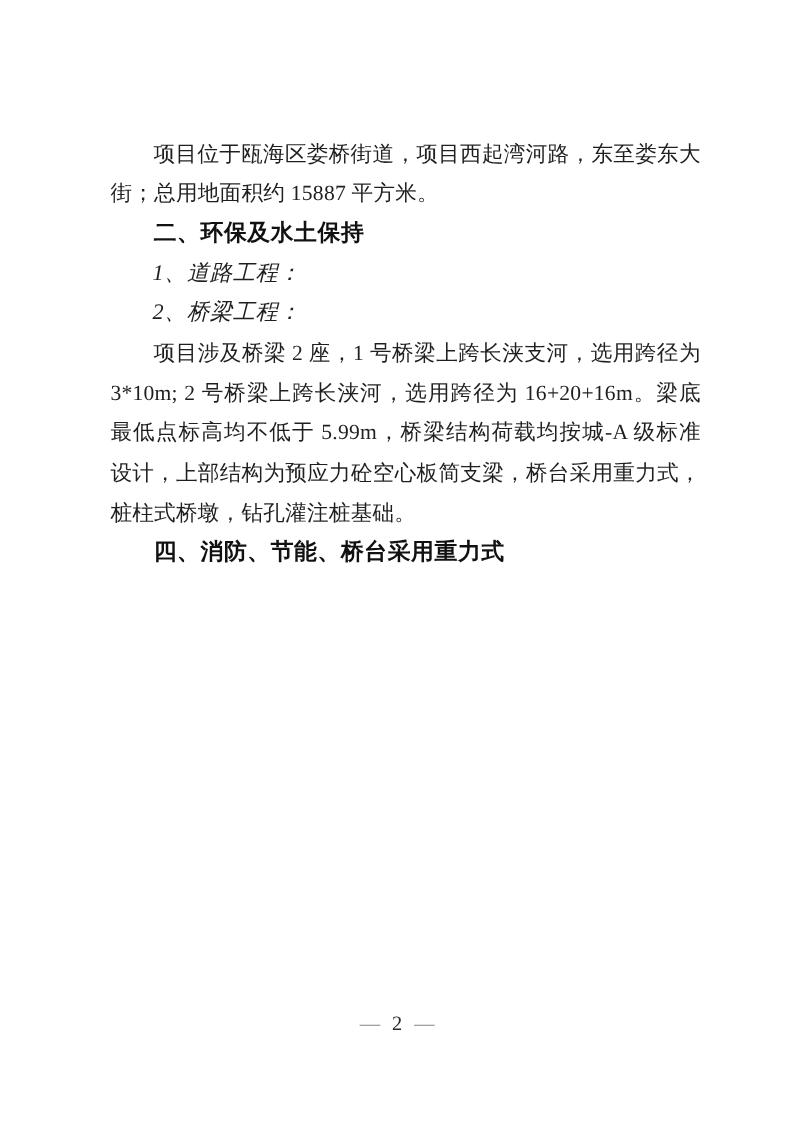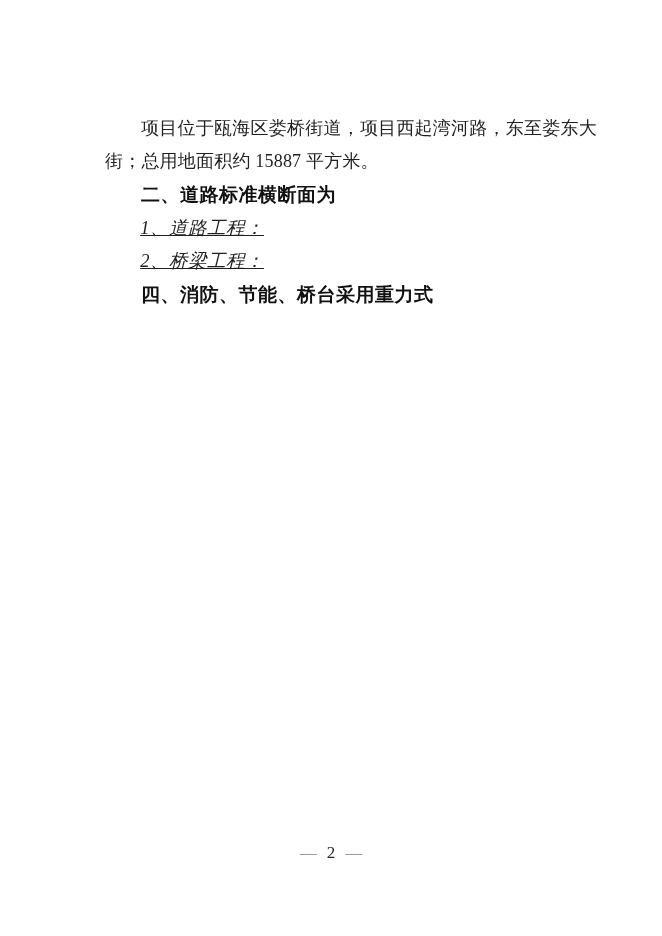--- a/index.html
+++ b/index.html
@@ -10,21 +10,21 @@
   .page {
     position: relative;
     width: 662px;
     height: 936px;
     background: #ffffff;
     overflow: hidden;
     font-family: "Liberation Serif", "DejaVu Serif", serif;
   }
   .content {
     position: absolute;
-    left: 105px;
+    left: 92px;
     top: 112px;
     width: 492px;
   }
   .para {
     margin: 0;
     font-size: 18px;
     line-height: 33.2px;
     color: #1f1f1f;
     text-align: justify;
     text-justify: inter-character;
@@ -42,21 +42,20 @@
     letter-spacing: 0.5px;
   }
   .subheading {
     margin: 0;
     font-style: italic;
     font-size: 18.5px;
     line-height: 33.2px;
     color: #1f1f1f;
     text-indent: 1.9em;
     letter-spacing: 0.5px;
-    text-decoration: underline;
   }
   .footer {
     position: absolute;
     left: 0;
     top: 842px;
     width: 662px;
     text-align: center;
     font-size: 17px;
     line-height: 22px;
     color: #2a2a2a;
@@ -69,29 +68,30 @@
     color: #2a2a2a;
   }
 </style>
 </head>
 <body>
 
 <div class="page">
   <div class="content">
     <p class="para">项目位于瓯海区娄桥街道，项目西起湾河路，东至娄东大街；总用地面积约 15887 平方米。</p>
 
-    <p class="heading">二、道路标准横断面为</p>
+    <p class="heading">二、环保及水土保持</p>
 
 
 
     <p class="subheading">1、道路工程：</p>
 
 
     <p class="subheading">2、桥梁工程：</p>
 
+    <p class="para">项目涉及桥梁 2 座，1 号桥梁上跨长浃支河，选用跨径为 3*10m; 2 号桥梁上跨长浃河，选用跨径为 16+20+16m。梁底最低点标高均不低于 5.99m，桥梁结构荷载均按城-A 级标准设计，上部结构为预应力砼空心板简支梁，桥台采用重力式，桩柱式桥墩，钻孔灌注桩基础。</p>
 
 
     <p class="heading">四、消防、节能、桥台采用重力式</p>
   </div>
 
   <div class="footer">
     <span class="dash">—</span><span class="num">2</span><span class="dash">—</span>
   </div>
 </div>
 

